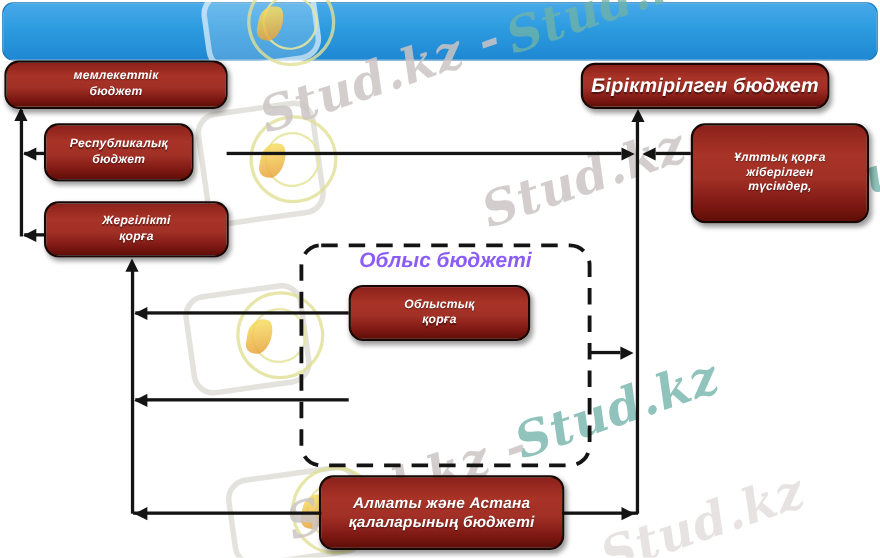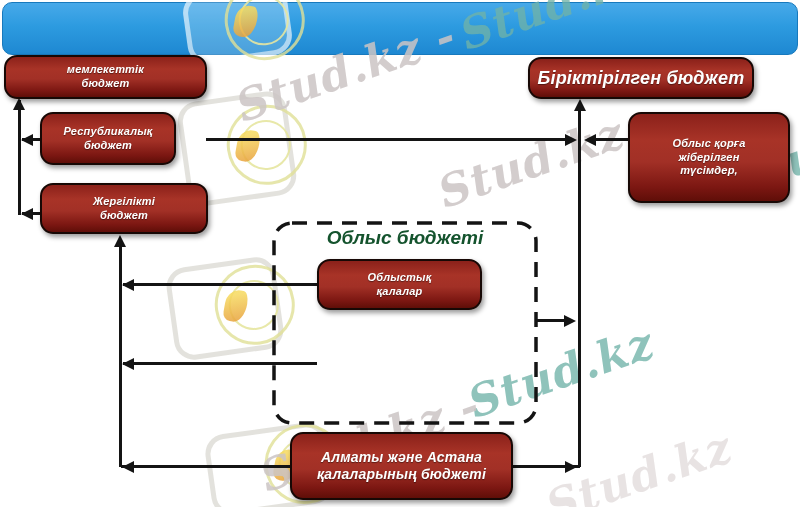--- a/index.html
+++ b/index.html
@@ -50,21 +50,21 @@
     background:linear-gradient(180deg,#8b211a 0%,#a83327 30%,#a23026 55%,#7c1712 84%,#5f0e08 100%);
     border:2px solid #170805;border-radius:13px;
     box-shadow:2px 3px 5px rgba(0,0,0,0.4);
     text-shadow:0 1px 1px rgba(0,0,0,0.45);
     letter-spacing:0.2px;padding:2px 6px;box-sizing:border-box;
   }
   
   .group-border{position:absolute;left:271px;top:220px;z-index:2;pointer-events:none;}
   .group-title{
     position:absolute;left:273px;top:227px;width:264px;z-index:2;
-    text-align:center;font-weight:bold;font-style:italic;font-size:19px;color:#14532d;
+    text-align:center;font-weight:bold;font-style:italic;font-size:19px;color:#8b5cf6;
   }
 </style>
 </head>
 <body>
 
 <div id="stage">
 
   <div class="bluebar"></div>
 
   <div class="wm-logo on-bar" style="left:185px;top:-12px;width:95px;height:62px;">
@@ -125,23 +125,23 @@
   <svg class="group-border" width="268" height="206">
     <rect x="3" y="3" width="262" height="200" rx="18" ry="18" fill="none" stroke="#141414" stroke-width="3.5" stroke-dasharray="15 10"></rect>
   </svg>
   <div class="group-title">Облыс бюджеті</div>
 
   <div class="node" style="left:4px;top:55px;width:203px;height:44px;">мемлекеттік
 бюджет</div>
   <div class="node" style="left:40px;top:112px;width:136px;height:53px;">Республикалық
 бюджет</div>
   <div class="node" style="left:40px;top:183px;width:168px;height:51px;">Жергілікті
-бюджет</div>
+қорға</div>
   <div class="node" style="left:528px;top:57px;width:226px;height:42px;font-size:18px;">Біріктірілген бюджет</div>
-  <div class="node" style="left:628px;top:112px;width:162px;height:91px;">Облыс қорға
+  <div class="node" style="left:628px;top:112px;width:162px;height:91px;">Ұлттық қорға
 жіберілген
 түсімдер,</div>
   <div class="node" style="left:317px;top:259px;width:165px;height:51px;">Облыстық
-қалалар</div>
+қорға</div>
   <div class="node" style="left:290px;top:432px;width:223px;height:68px;font-size:14px;">Алматы және Астана
 қалаларының бюджеті</div>
 
 </div>
 
 </body></html>

